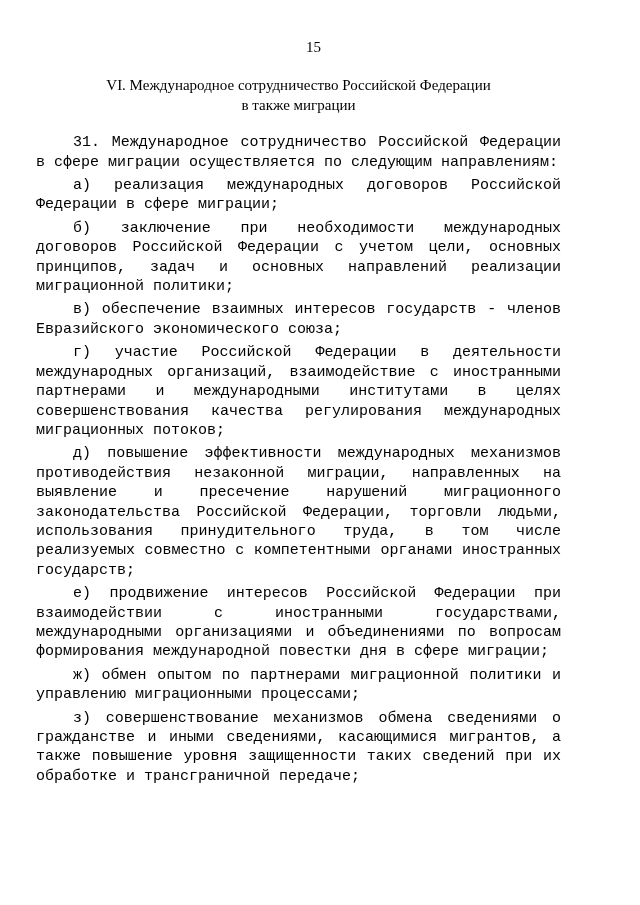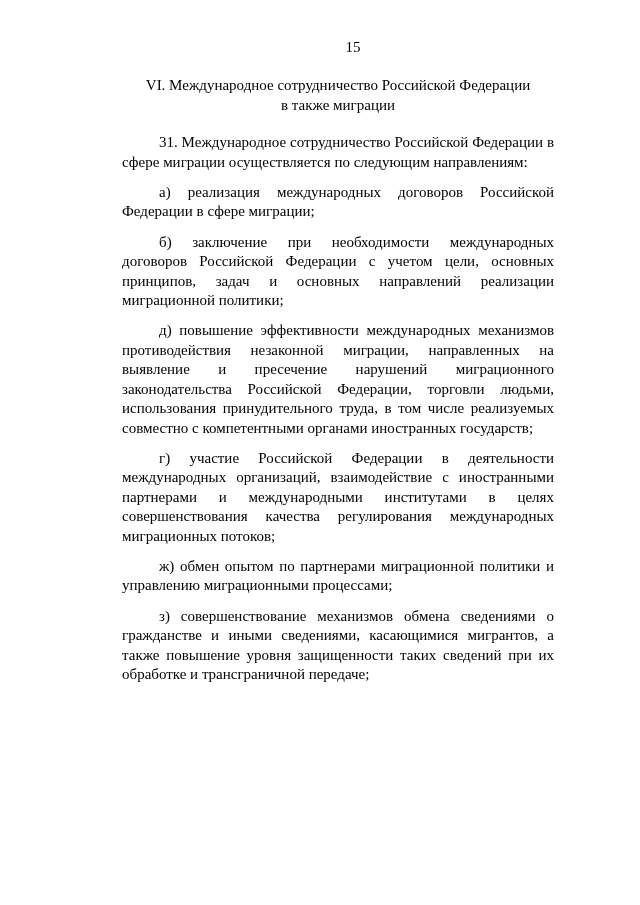--- a/index.html
+++ b/index.html
@@ -7,21 +7,21 @@
     padding: 0;
     background: #ffffff;
   }
   .page {
     position: relative;
     width: 640px;
     height: 905px;
     box-sizing: border-box;
     background: #ffffff;
     color: #000000;
-    padding: 38px 75px 0 111px;
+    padding: 38px 75px 0 32px;
     font-family: "Liberation Serif", "DejaVu Serif", serif;
     font-size: 15px;
     line-height: 19.4px;
     overflow: hidden;
   }
   .page-number {
     text-align: center;
     position: relative;
     left: 15px; 
   }
@@ -30,37 +30,40 @@
     font-size: 15px;
     font-weight: normal;
     text-align: center;
     line-height: 19.4px;
   }
   .body-text {
     margin-top: 18px;
     text-align: justify;
   }
   .para {
-    margin: 11px;
+    margin: 4px;
     text-indent: 37px;
+    font-family: Liberation Mono, monospace;
   }
 </style>
 </head>
 <body>
 
 <div class="page">
   <div class="page-number">15</div>
 
   <h1 class="heading">
     <span>VI. Международное сотрудничество Российской Федерации</span><br>
     <span>в также миграции</span>
   </h1>
 
   <div class="body-text">
       <p class="para">31. Международное сотрудничество Российской Федерации в сфере миграции осуществляется по следующим направлениям:</p>
       <p class="para">а) реализация международных договоров Российской Федерации в сфере миграции;</p>
       <p class="para">б) заключение при необходимости международных договоров Российской Федерации с учетом цели, основных принципов, задач и основных направлений реализации миграционной политики;</p>
+      <p class="para">в) обеспечение взаимных интересов государств - членов Евразийского экономического союза;</p>
+      <p class="para">г) участие Российской Федерации в деятельности международных организаций, взаимодействие с иностранными партнерами и международными институтами в целях совершенствования качества регулирования международных миграционных потоков;</p>
       <p class="para">д) повышение эффективности международных механизмов противодействия незаконной миграции, направленных на выявление и пресечение нарушений миграционного законодательства Российской Федерации, торговли людьми, использования принудительного труда, в том числе реализуемых совместно с компетентными органами иностранных государств;</p>
-      <p class="para">г) участие Российской Федерации в деятельности международных организаций, взаимодействие с иностранными партнерами и международными институтами в целях совершенствования качества регулирования международных миграционных потоков;</p>
+      <p class="para">е) продвижение интересов Российской Федерации при взаимодействии с иностранными государствами, международными организациями и объединениями по вопросам формирования международной повестки дня в сфере миграции;</p>
       <p class="para">ж) обмен опытом по партнерами миграционной политики и управлению миграционными процессами;</p>
       <p class="para">з) совершенствование механизмов обмена сведениями о гражданстве и иными сведениями, касающимися мигрантов, а также повышение уровня защищенности таких сведений при их обработке и трансграничной передаче;</p>
     </div>
 </div>
 
 </body></html>

